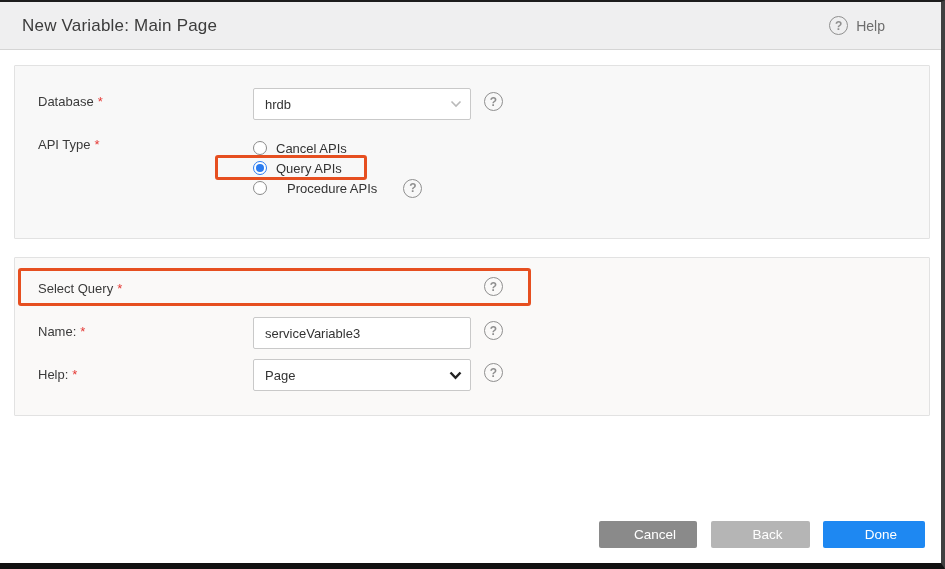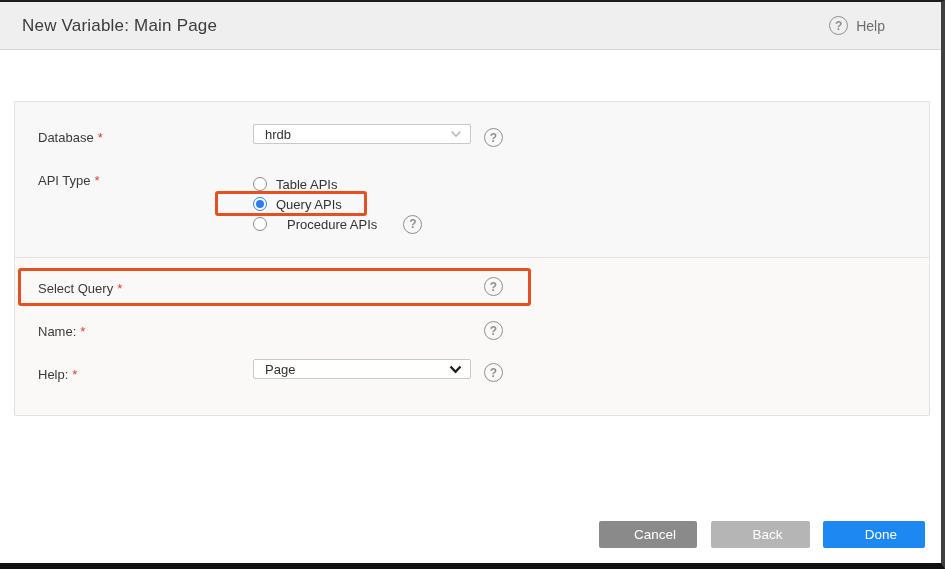--- a/index.html
+++ b/index.html
@@ -27,28 +27,28 @@
     width:19px; height:19px; border:1.5px solid #8f8f8f; border-radius:50%;
     color:#8f8f8f; font-size:12px; font-weight:700; line-height:1; background:transparent;
     flex:0 0 auto;
   }
 
   
   .panel {
     position:absolute; left:14px; width:916px;
     border:1px solid #e2e2e2; border-radius:1px;
   }
-  .panel1 { top:63px; height:174px; background:#f8f8f8;margin-top:36px; }
+  .panel1 { top:63px; height:174px; background:#f8f8f8; }
   .panel2 { top:255px; height:159px; background:#faf9f8; }
 
   .lbl { position:absolute; left:23px; font-size:13px; color:#3a3a3a; white-space:nowrap; }
   .req { color:var(--required-red,#e53935); margin-left:4px; }
 
   .txt-input, .dd {
-    position:absolute; left:238px; width:218px; height:20px;
+    position:absolute; left:238px; width:218px; height:32px;
     background:#fff; border:1px solid #c9c9c9; border-radius:2px;
     font-size:13px; color:#333; display:flex; align-items:center;
     padding:0 8px 0 11px;
   }
   .txt-input.focused { border:1px solid var(--focus-border,#3d9ae8); }
   .dd .val, .txt-input .val { flex:1 1 auto; overflow:hidden; white-space:nowrap; }
   .caret { display:inline-block; width:1px; height:15px; background:#111; vertical-align:middle; }
   .clear-x { color:#c9c9c9; font-size:13px; margin-left:6px; cursor:pointer; }
   .chev { flex:0 0 auto; margin-left:6px; display:flex; align-items:center; }
 
@@ -108,21 +108,21 @@
       </span>
     </div>
     <span class="qcircle help-abs" style="top:26px;">?</span>
 
     <div class="lbl" style="top:71px;">
       <span>API Type</span><span class="req">*</span>
     </div>
 
     <div class="radio-row" style="top:72px;">
       <span class="radio"></span>
-      <span>Table APIs</span>
+      <span>Cancel APIs</span>
     </div>
     <div class="radio-row" style="top:92px;">
       <span class="radio sel"></span>
       <span>Query APIs</span>
     </div>
     <div class="radio-row" style="top:112px;gap:20px;">
       <span class="radio"></span>
       <span>Procedure APIs</span>
       <span class="qcircle" style="margin-left:6px;">?</span>
     </div>
@@ -135,20 +135,23 @@
     <div class="lbl" style="top:23px;">
       <span>Select Query</span><span class="req">*</span>
     </div>
     <span class="qcircle help-abs" style="top:19px;">?</span>
 
     <div class="hl-box" style="left:3px; top:10px; width:513px; height:38px;"></div>
 
     <div class="lbl" style="top:66px;">
       <span>Name:</span><span class="req">*</span>
     </div>
+    <div class="txt-input" style="top:59px;">
+      <span class="val">serviceVariable3</span>
+    </div>
     <span class="qcircle help-abs" style="top:63px;">?</span>
 
     <div class="lbl" style="top:109px;">
       <span>Help:</span><span class="req">*</span>
     </div>
     <div class="dd" style="top:101px;">
       <span class="val">Page</span>
       <span class="chev">
         <svg width="13" height="9" viewBox="0 0 13 9">
             <polyline points="1.5,1.5 6.5,6.8 11.5,1.5" fill="none" stroke="#222" stroke-width="2.4"></polyline>

